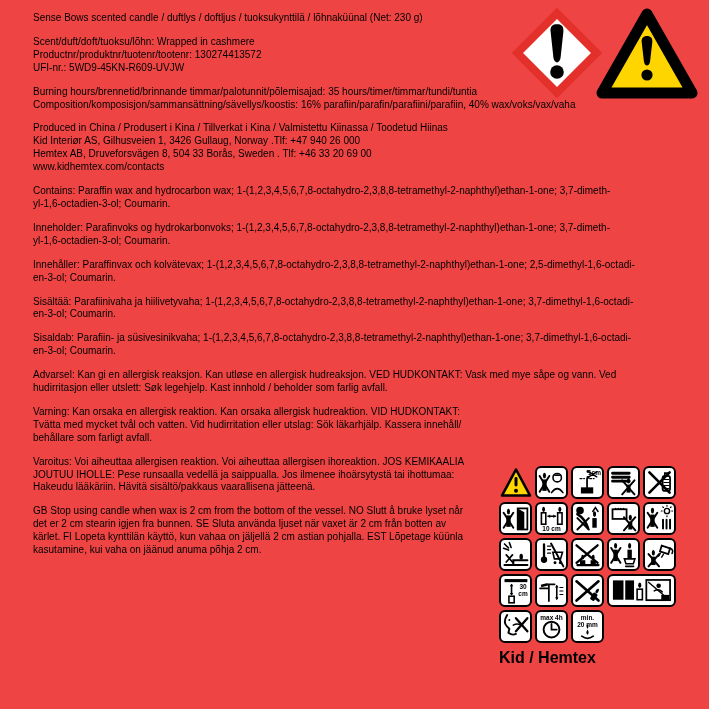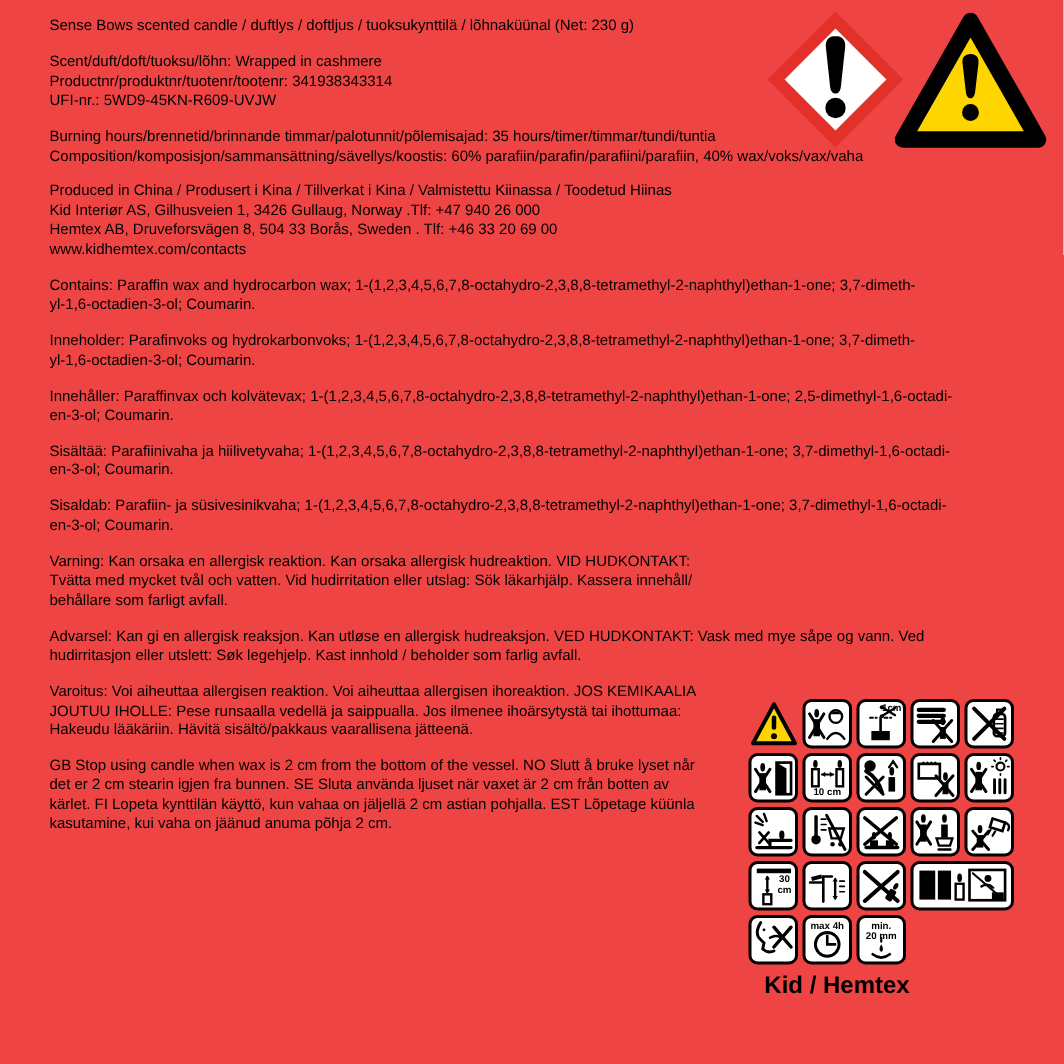--- a/index.html
+++ b/index.html
@@ -15,54 +15,54 @@
         background:#fff;box-sizing:border-box;}
   .pico.wide{width:69px;}
   .pico.bare{border:none;background:transparent;border-radius:0;}
   .pico svg{position:absolute;left:0;top:0;width:100%;height:100%;}
   .pico-label{position:absolute;font-weight:bold;font-size:6.5px;line-height:7px;
               text-align:center;white-space:pre-line;z-index:2;}
   .lbl-tr{top:1px;right:1px;}
   .lbl-b{bottom:1px;left:0;right:0;}
   .lbl-r{top:7px;right:0px;width:14px;}
   .lbl-t{top:2px;left:0;right:0;}
-  .brand{position:absolute;left:471px;top:649px;width:174px;text-align:center;
+  .brand{position:absolute;left:499px;top:649px;width:174px;
          font-weight:bold;font-size:16px;letter-spacing:0px;}
 </style>
 </head>
 <body>
 
 <div class="page">
 
   <div class="textcol">
     <p class="block">Sense Bows scented candle / duftlys / doftljus / tuoksukynttilä / lõhnaküünal (Net: 230 g)</p>
     <p class="block">Scent/duft/doft/tuoksu/lõhn: Wrapped in cashmere
-Productnr/produktnr/tuotenr/tootenr: 341938343314
+Productnr/produktnr/tuotenr/tootenr: 130274413572
 UFI-nr.: 5WD9-45KN-R609-UVJW</p>
     <p class="block">Burning hours/brennetid/brinnande timmar/palotunnit/põlemisajad: 35 hours/timer/timmar/tundi/tuntia
-Composition/komposisjon/sammansättning/sävellys/koostis: 60% parafiin/parafin/parafiini/parafiin, 40% wax/voks/vax/vaha</p>
+Composition/komposisjon/sammansättning/sävellys/koostis: 16% parafiin/parafin/parafiini/parafiin, 40% wax/voks/vax/vaha</p>
     <p class="block">Produced in China / Produsert i Kina / Tillverkat i Kina / Valmistettu Kiinassa / Toodetud Hiinas
 Kid Interiør AS, Gilhusveien 1, 3426 Gullaug, Norway .Tlf: +47 940 26 000
 Hemtex AB, Druveforsvägen 8, 504 33 Borås, Sweden . Tlf: +46 33 20 69 00
 www.kidhemtex.com/contacts</p>
     <p class="block">Contains: Paraffin wax and hydrocarbon wax; 1-(1,2,3,4,5,6,7,8-octahydro-2,3,8,8-tetramethyl-2-naphthyl)ethan-1-one; 3,7-dimeth-
 yl-1,6-octadien-3-ol; Coumarin.</p>
     <p class="block">Inneholder: Parafinvoks og hydrokarbonvoks; 1-(1,2,3,4,5,6,7,8-octahydro-2,3,8,8-tetramethyl-2-naphthyl)ethan-1-one; 3,7-dimeth-
 yl-1,6-octadien-3-ol; Coumarin.</p>
     <p class="block">Innehåller: Paraffinvax och kolvätevax; 1-(1,2,3,4,5,6,7,8-octahydro-2,3,8,8-tetramethyl-2-naphthyl)ethan-1-one; 2,5-dimethyl-1,6-octadi-
 en-3-ol; Coumarin.</p>
     <p class="block">Sisältää: Parafiinivaha ja hiilivetyvaha; 1-(1,2,3,4,5,6,7,8-octahydro-2,3,8,8-tetramethyl-2-naphthyl)ethan-1-one; 3,7-dimethyl-1,6-octadi-
 en-3-ol; Coumarin.</p>
     <p class="block">Sisaldab: Parafiin- ja süsivesinikvaha; 1-(1,2,3,4,5,6,7,8-octahydro-2,3,8,8-tetramethyl-2-naphthyl)ethan-1-one; 3,7-dimethyl-1,6-octadi-
 en-3-ol; Coumarin.</p>
+    <p class="block">Advarsel: Kan gi en allergisk reaksjon. Kan utløse en allergisk hudreaksjon. VED HUDKONTAKT: Vask med mye såpe og vann. Ved
+hudirritasjon eller utslett: Søk legehjelp. Kast innhold / beholder som farlig avfall.</p>
     <p class="block">Varning: Kan orsaka en allergisk reaktion. Kan orsaka allergisk hudreaktion. VID HUDKONTAKT:
 Tvätta med mycket tvål och vatten. Vid hudirritation eller utslag: Sök läkarhjälp. Kassera innehåll/
 behållare som farligt avfall.</p>
-    <p class="block">Advarsel: Kan gi en allergisk reaksjon. Kan utløse en allergisk hudreaksjon. VED HUDKONTAKT: Vask med mye såpe og vann. Ved
-hudirritasjon eller utslett: Søk legehjelp. Kast innhold / beholder som farlig avfall.</p>
     <p class="block">Varoitus: Voi aiheuttaa allergisen reaktion. Voi aiheuttaa allergisen ihoreaktion. JOS KEMIKAALIA
 JOUTUU IHOLLE: Pese runsaalla vedellä ja saippualla. Jos ilmenee ihoärsytystä tai ihottumaa:
 Hakeudu lääkäriin. Hävitä sisältö/pakkaus vaarallisena jätteenä.</p>
     <p class="block">GB Stop using candle when wax is 2 cm from the bottom of the vessel. NO Slutt å bruke lyset når
 det er 2 cm stearin igjen fra bunnen. SE Sluta använda ljuset när vaxet är 2 cm från botten av
 kärlet. FI Lopeta kynttilän käyttö, kun vahaa on jäljellä 2 cm astian pohjalla. EST Lõpetage küünla
 kasutamine, kui vaha on jäänud anuma põhja 2 cm.</p>
   </div>
 
   <div class="hazard" style="left:506px;top:2px;width:102px;height:102px;">

